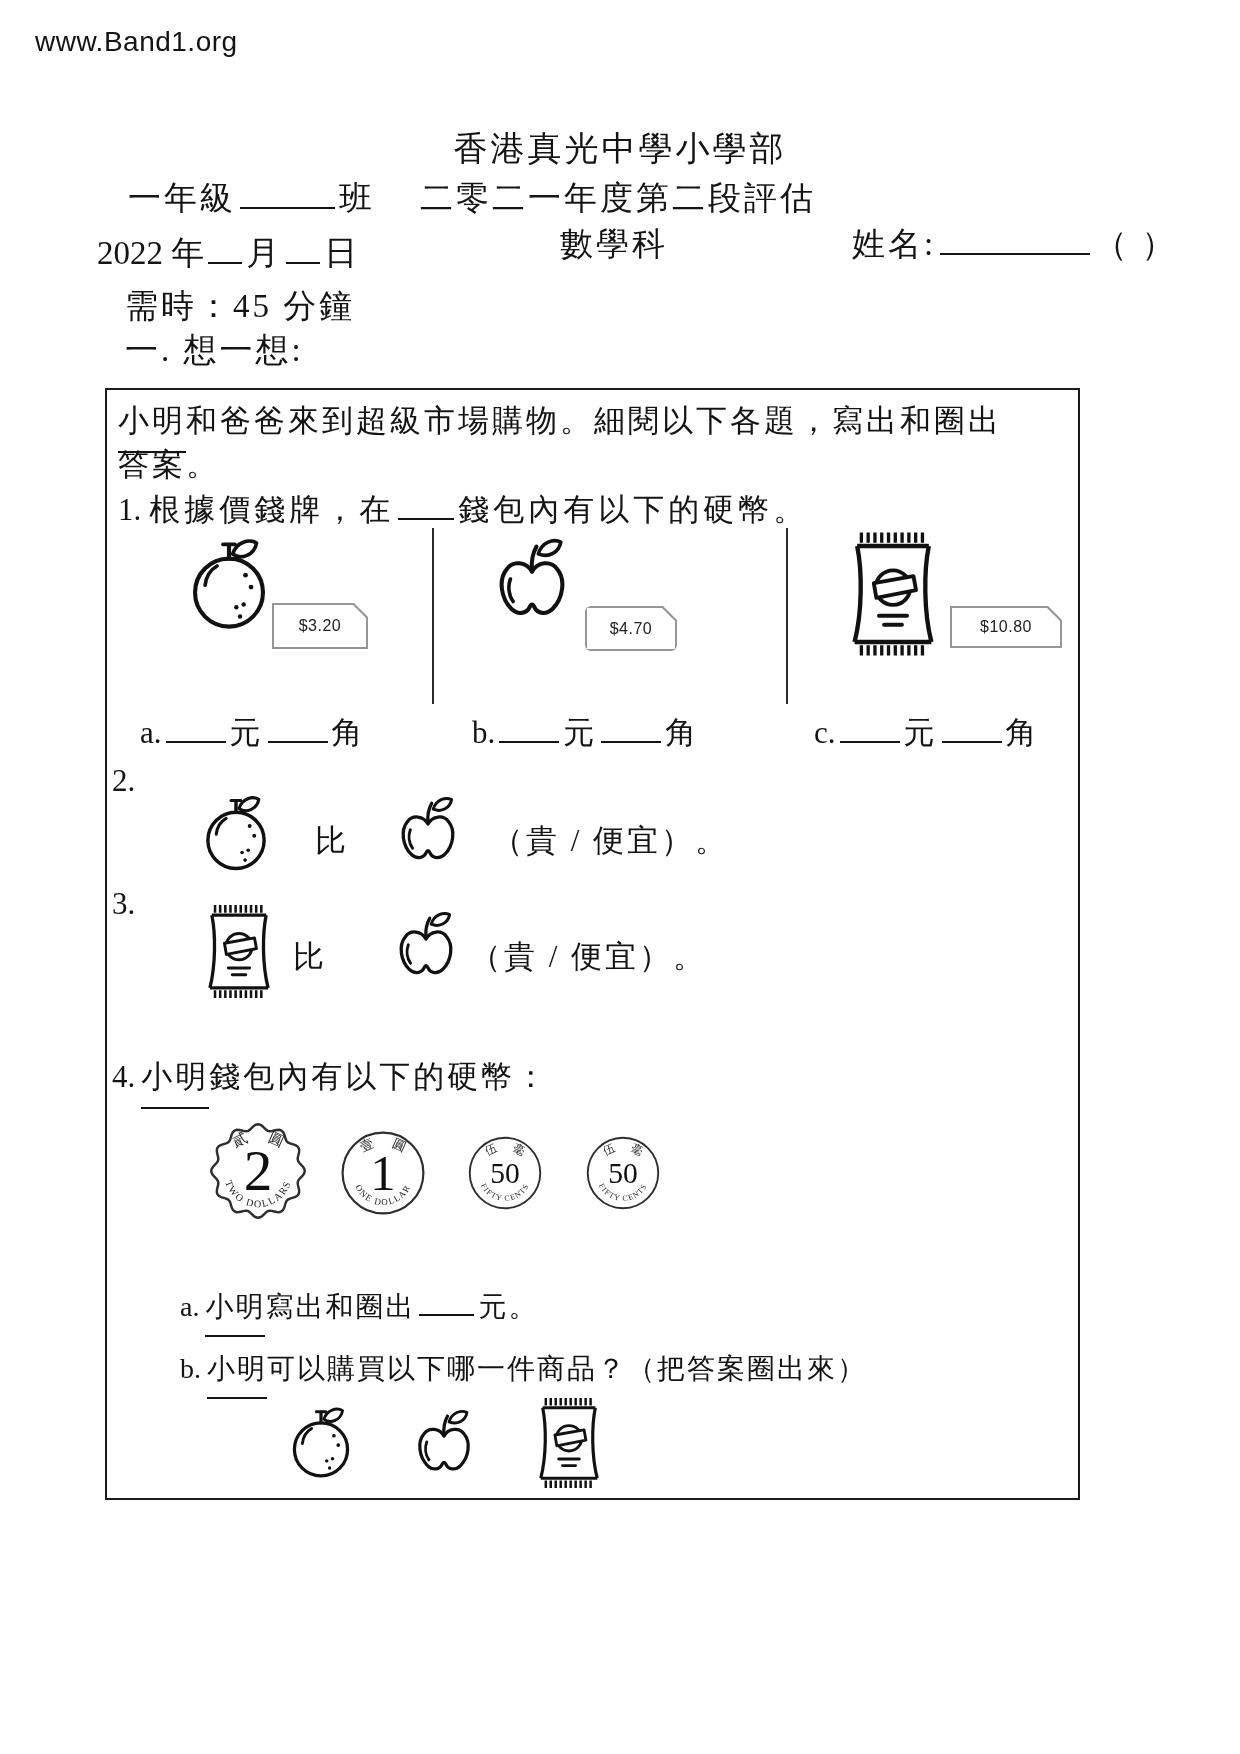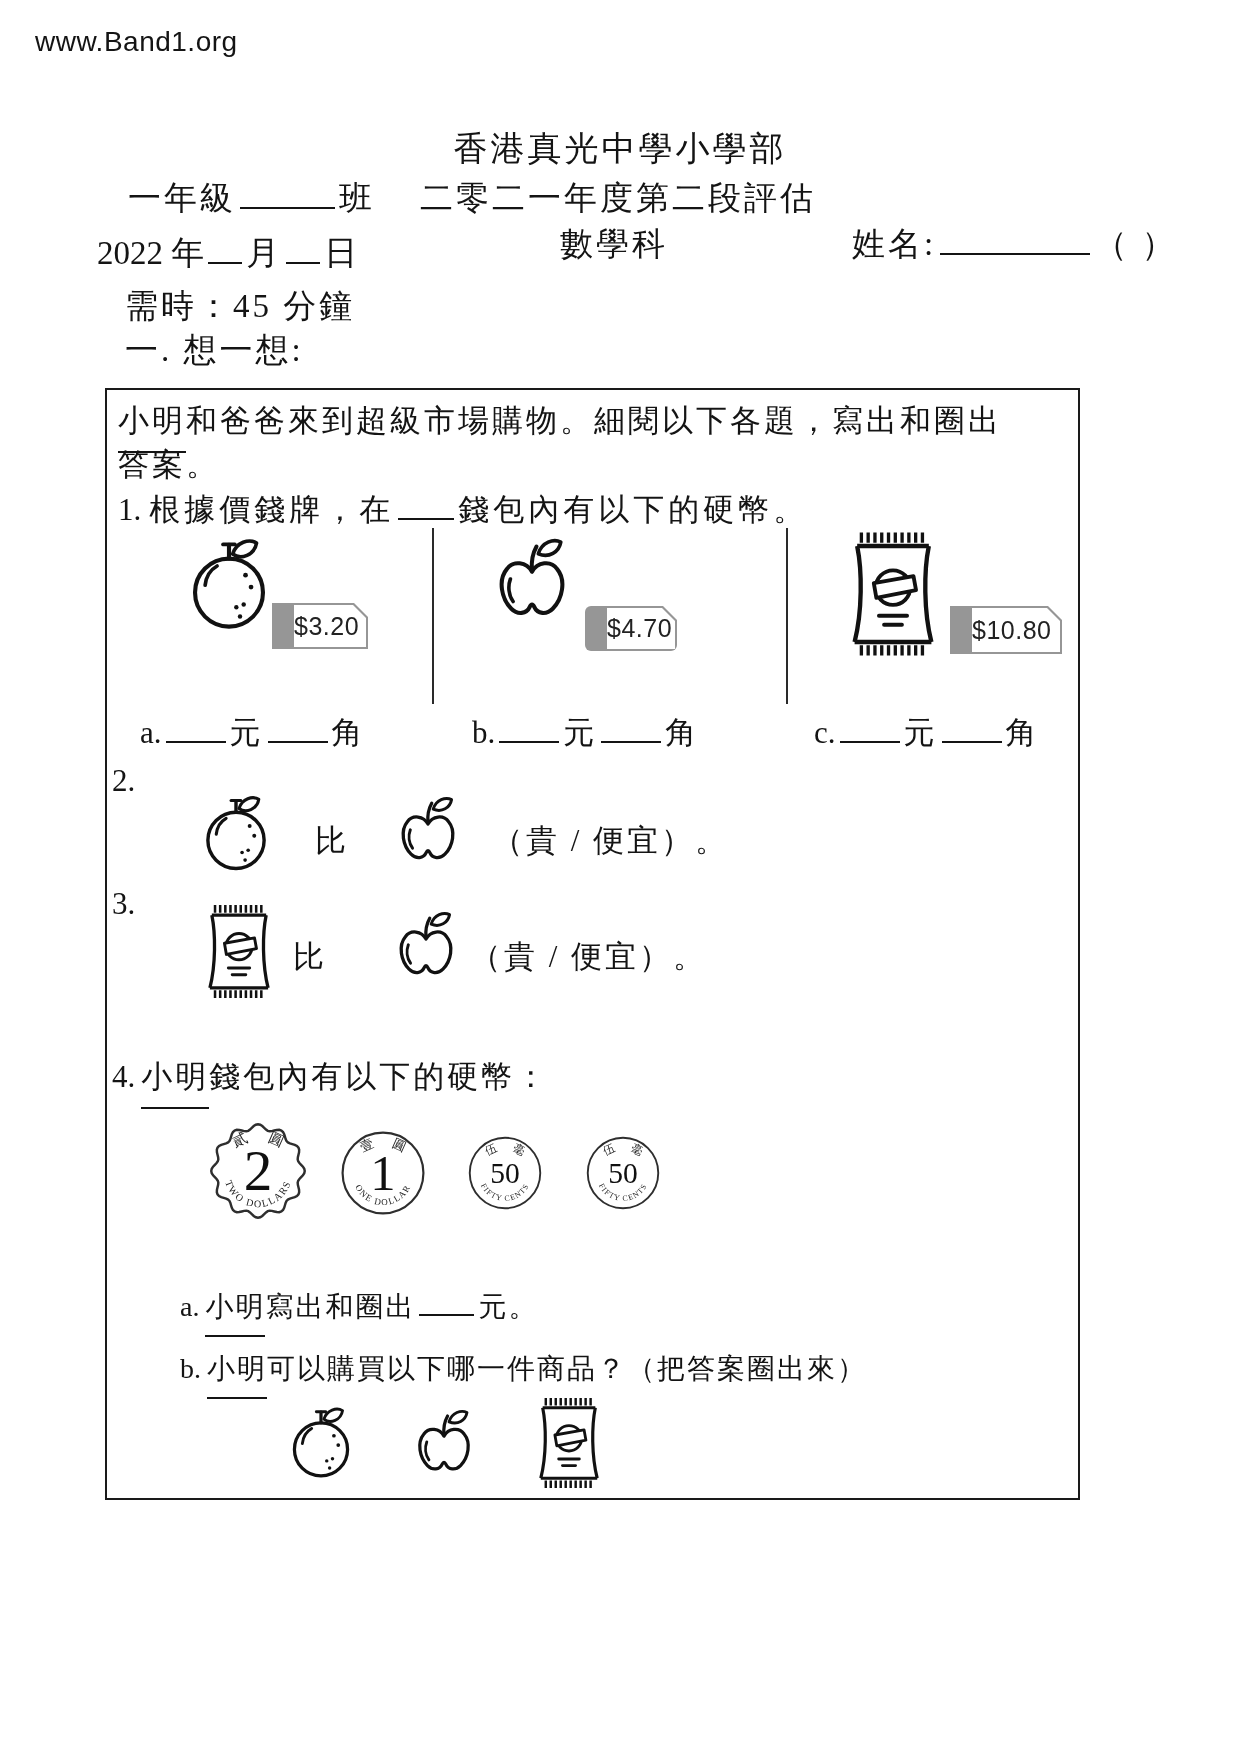--- a/index.html
+++ b/index.html
@@ -19,22 +19,22 @@
     vertical-align:baseline; margin:0 4px;
   }
   .row { display:flex; align-items:baseline; }
   .watermark { font-family:"Liberation Sans","DejaVu Sans",sans-serif; font-size:28px; color:#141414; letter-spacing:0.5px; }
   .box { border:2.5px solid #1a1a1a; background:#fff; }
   .divider { width:2px; background:#2a2a2a; }
   .tag { background:#969696; clip-path:polygon(0 0, calc(100% - 14px) 0, 100% 14px, 100% 100%, 0 100%); }
   .tag-inner {
     position:absolute; inset:2px; background:#fff;
     clip-path:polygon(0 0, calc(100% - 13px) 0, 100% 13px, 100% 100%, 0 100%);
-    display:flex; align-items:center; justify-content:flex-start;
-    font-family:"Liberation Sans","DejaVu Sans",sans-serif; font-size:25px; color:#222; letter-spacing:0.5px;margin-left:20px;
+    display:flex; align-items:center; justify-content:center;
+    font-family:"Liberation Sans","DejaVu Sans",sans-serif; font-size:16px; color:#222; letter-spacing:0.5px;
   }
   svg.icon { display:block; }
   .coin-edge { fill:none; stroke:#2e2e2e; stroke-width:2.3; }
   .coin-cjk { font-size:14px; fill:#222; text-anchor:middle; font-family:"Liberation Serif",serif; }
   .coin-val { text-anchor:middle; fill:#101010; font-family:"Liberation Serif",serif; }
   .val-big { font-size:54px; }
   .val-small { font-size:36px; }
   .coin-arc-text { font-size:9.5px; fill:#222; letter-spacing:1.4px; font-family:"Liberation Serif",serif; }
   .num { letter-spacing:0; }
 </style>
@@ -139,21 +139,21 @@
     </svg>
   <div class="abs tag" style="left:585px; top:606px; width:92px; height:45px;border-radius:6px;">
     <div class="tag-inner">
         <span>$4.70</span>
       </div>
   </div>
 
   <svg class="abs icon" style="left:848px; top:530px;" width="90" height="128" viewBox="0 0 70 100">
       <use href="#sym-snack"></use>
     </svg>
-  <div class="abs tag" style="left:950px; top:606px; width:112px; height:48px;">
+  <div class="abs tag" style="left:950px; top:606px; width:112px; height:42px;">
     <div class="tag-inner">
         <span>$10.80</span>
       </div>
   </div>
 
   <div class="abs row cn" style="left:140px; top:712px;">
     <span class="num">a.</span>
     <span class="blank" style="width:60px;"></span>
     <span>元</span>
     <span class="blank" style="width:60px;"></span>

